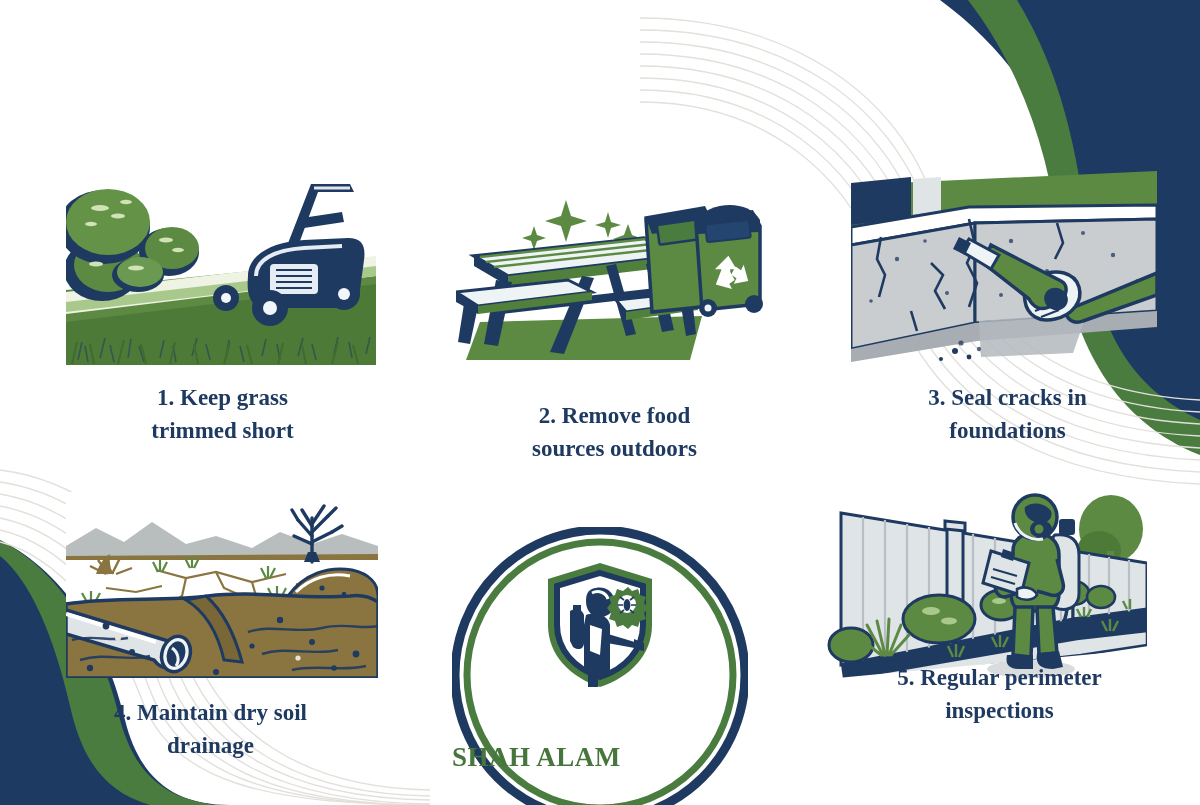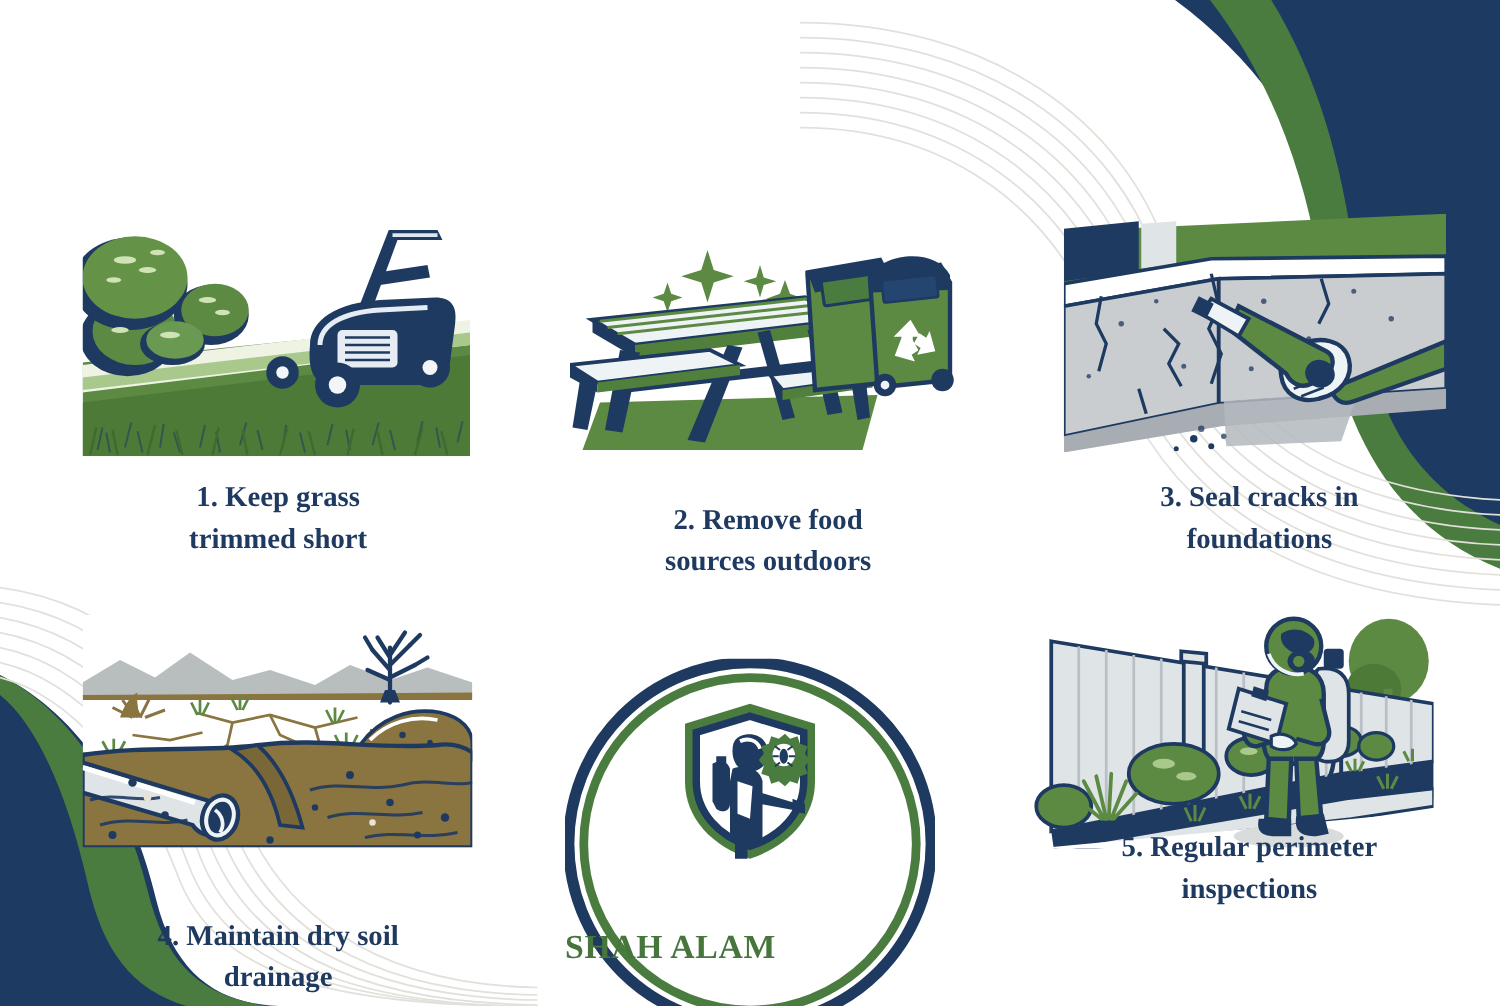--- a/index.html
+++ b/index.html
@@ -28,21 +28,21 @@
   }
 
   
   #cell-1 .art{left:66px;top:172px;width:310px;height:193px;}
   #cell-1 .cap{left:40px;top:382px;width:365px;}
   #cell-2 .art{left:456px;top:176px;width:320px;height:189px;}
   #cell-2 .cap{left:432px;top:400px;width:365px;}
   #cell-3 .art{left:851px;top:171px;width:306px;height:191px;}
   #cell-3 .cap{left:825px;top:382px;width:365px;text-align:center;}
   #cell-4 .art{left:66px;top:492px;width:312px;height:186px;}
-  #cell-4 .cap{left:40px;top:697px;width:365px;margin-top:36px;}
+  #cell-4 .cap{left:28px;top:697px;width:365px;}
   #cell-5 .art{left:827px;top:489px;width:320px;height:190px;}
   #cell-5 .cap{left:812px;top:662px;width:375px;}
 
   
   .badge{position:absolute;left:452px;top:527px;width:296px;height:296px;}
   .badge-text-main{
     position:absolute;left:0;top:178px;width:296px;text-align:center;
     font-size:29px;font-weight:bold;color:#1f3a61;letter-spacing:-0.3px;
     font-family:"Liberation Sans", sans-serif;
   }

